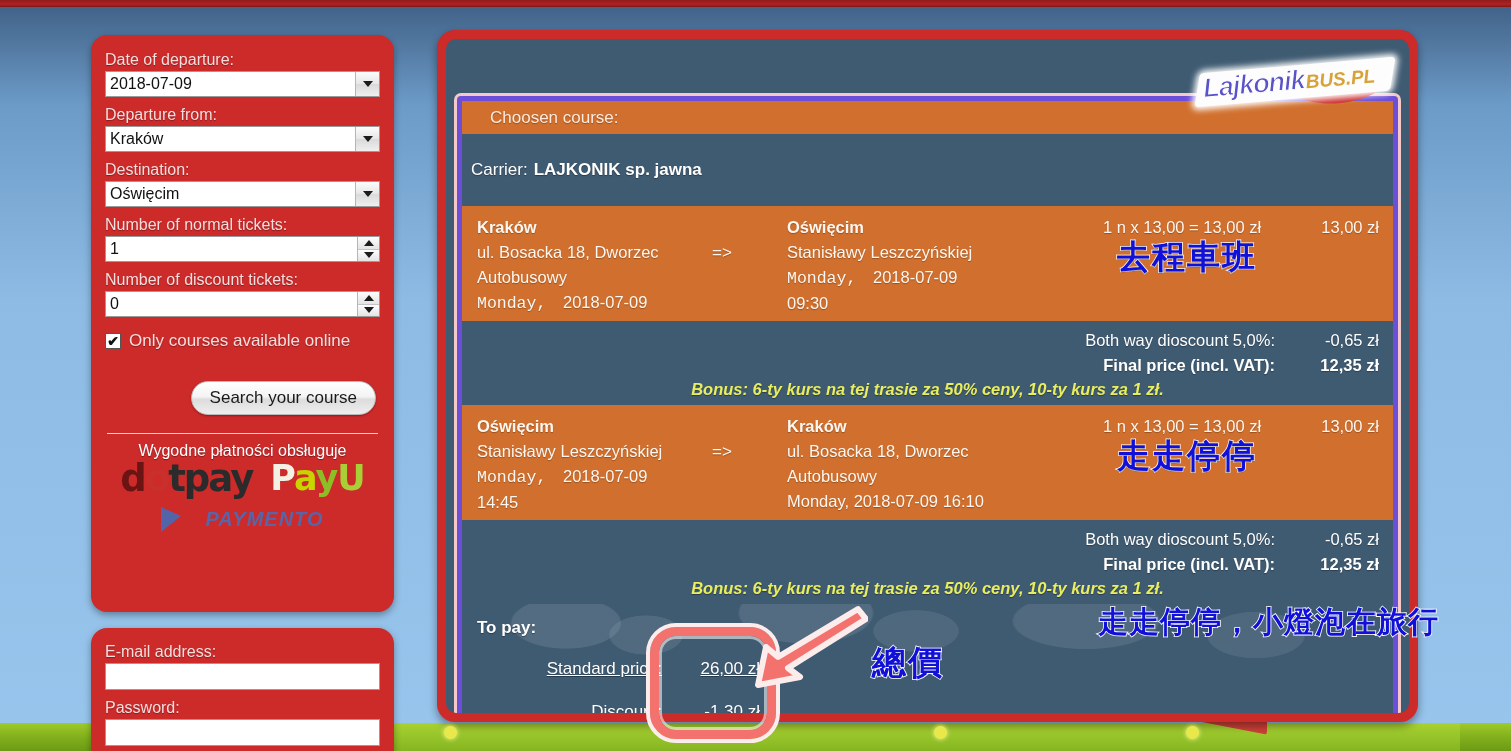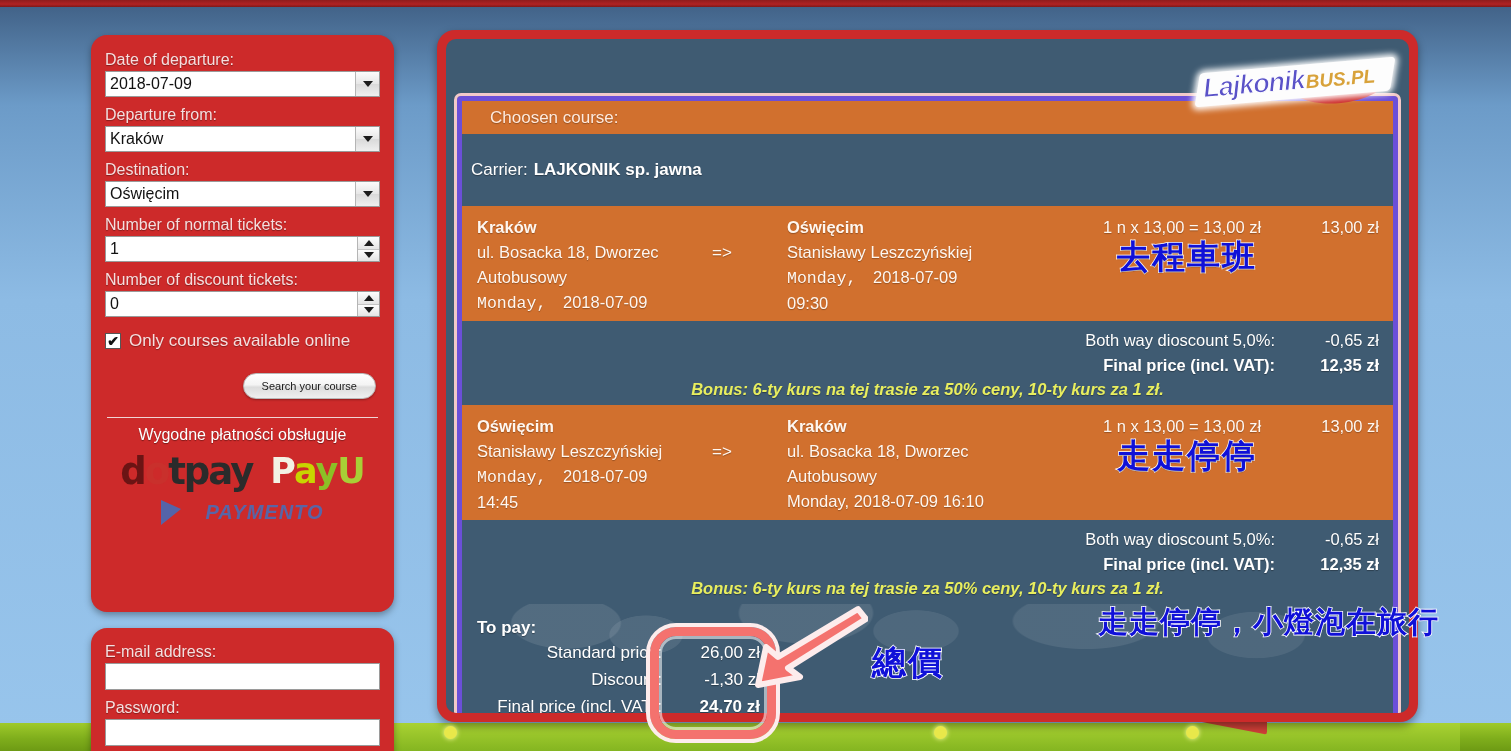--- a/index.html
+++ b/index.html
@@ -70,33 +70,33 @@
 
   .check-row { display:flex; align-items:center; margin-top: 14px; }
   .cbox {
     width:16px;height:16px;background:#fff;border:1px solid #555;
     display:flex;align-items:center;justify-content:center;
     font-size:14px;color:#111;line-height:1;font-weight:bold;
   }
   .check-row .lbl { color:#f6dede; font-size:17px; margin-left:8px; text-shadow:0 1px 1px rgba(0,0,0,.35); }
 
   .search-btn {
-    display:block; margin: 22px 4px 0 auto;
+    display:block; margin: 30px 4px 0 auto;
     padding: 6px 18px;
     border-radius: 18px;
     border: 1px solid #b9b9b9;
     background: linear-gradient(180deg,#ffffff 0%, #f4f4f4 45%, #dcdcdc 55%, #efefef 100%);
-    font-size: 11px; color: #1a1a1a;
+    font-size: 17px; color: #1a1a1a;
     font-family: "Liberation Sans", sans-serif;
     box-shadow: 0 1px 2px rgba(0,0,0,.3);
     cursor: pointer;
   }
   .hr-line { height:1px; background:#f0d4d4; margin: 18px 2px 8px 2px; }
   .pay-title { text-align:center; color:#fff; font-size:16px; text-shadow:0 1px 1px rgba(0,0,0,.4); }
-  .pay-logos { display:flex; align-items:center; justify-content:center; gap:18px; margin-top:9px; }
+  .pay-logos { display:flex; align-items:center; justify-content:center; gap:18px; margin-top:0; }
   .logo-dotpay { font-size: 37px; font-weight: bold; letter-spacing:-2px; line-height:1;
      font-family:"DejaVu Sans", sans-serif; }
   .logo-dotpay .d { color:#6b1414; }
   .logo-dotpay .o { color:#c9302c; }
   .logo-dotpay .rest { color:#2b2b2b; }
   .logo-payu { font-size: 35px; font-weight: bold; line-height:1; font-family:"DejaVu Sans", sans-serif; letter-spacing:-1px;}
   .logo-payu .p { color:#f3f1e4; }
   .logo-payu .a { color:#c8d400; }
   .logo-payu .y { color:#8cbf26; }
   .logo-payu .u { color:#a8cf36; }
@@ -224,21 +224,21 @@
     text-align:center; color:#e8ee5f; font-style:italic; font-weight:bold;
     font-size:16.5px; padding-top:2px;
     text-shadow:0 1px 1px rgba(0,0,0,.35);
   }
 
   .topay {
     background:transparent; color:#fff; padding: 14px 0 0 0; position:relative;
     text-shadow:0 1px 1px rgba(0,0,0,.35);
   }
   .topay .hdr { font-weight:bold; font-size:17px; padding-left:15px; }
-  .topay .pr-row { display:flex; font-size:17px; line-height:25px; margin-top:2px; }
+  .topay .pr-row { display:flex; font-size:17px; line-height:25px; margin-top:18px;text-decoration:underline; }
   .topay .pr-row .lab { width:200px; text-align:right; }
   .topay .pr-row .amt { width:110px; text-align:right; padding-right:12px; }
   .topay .pr-row.bold .amt { font-weight:bold; }
 
   
   .hl-rect {
     position:absolute; left:650px; top:627px; width:126px; height:112px;
     border: 9px solid #f4726e;
     outline: 4px solid #fdecec;
     border-radius: 26px;

